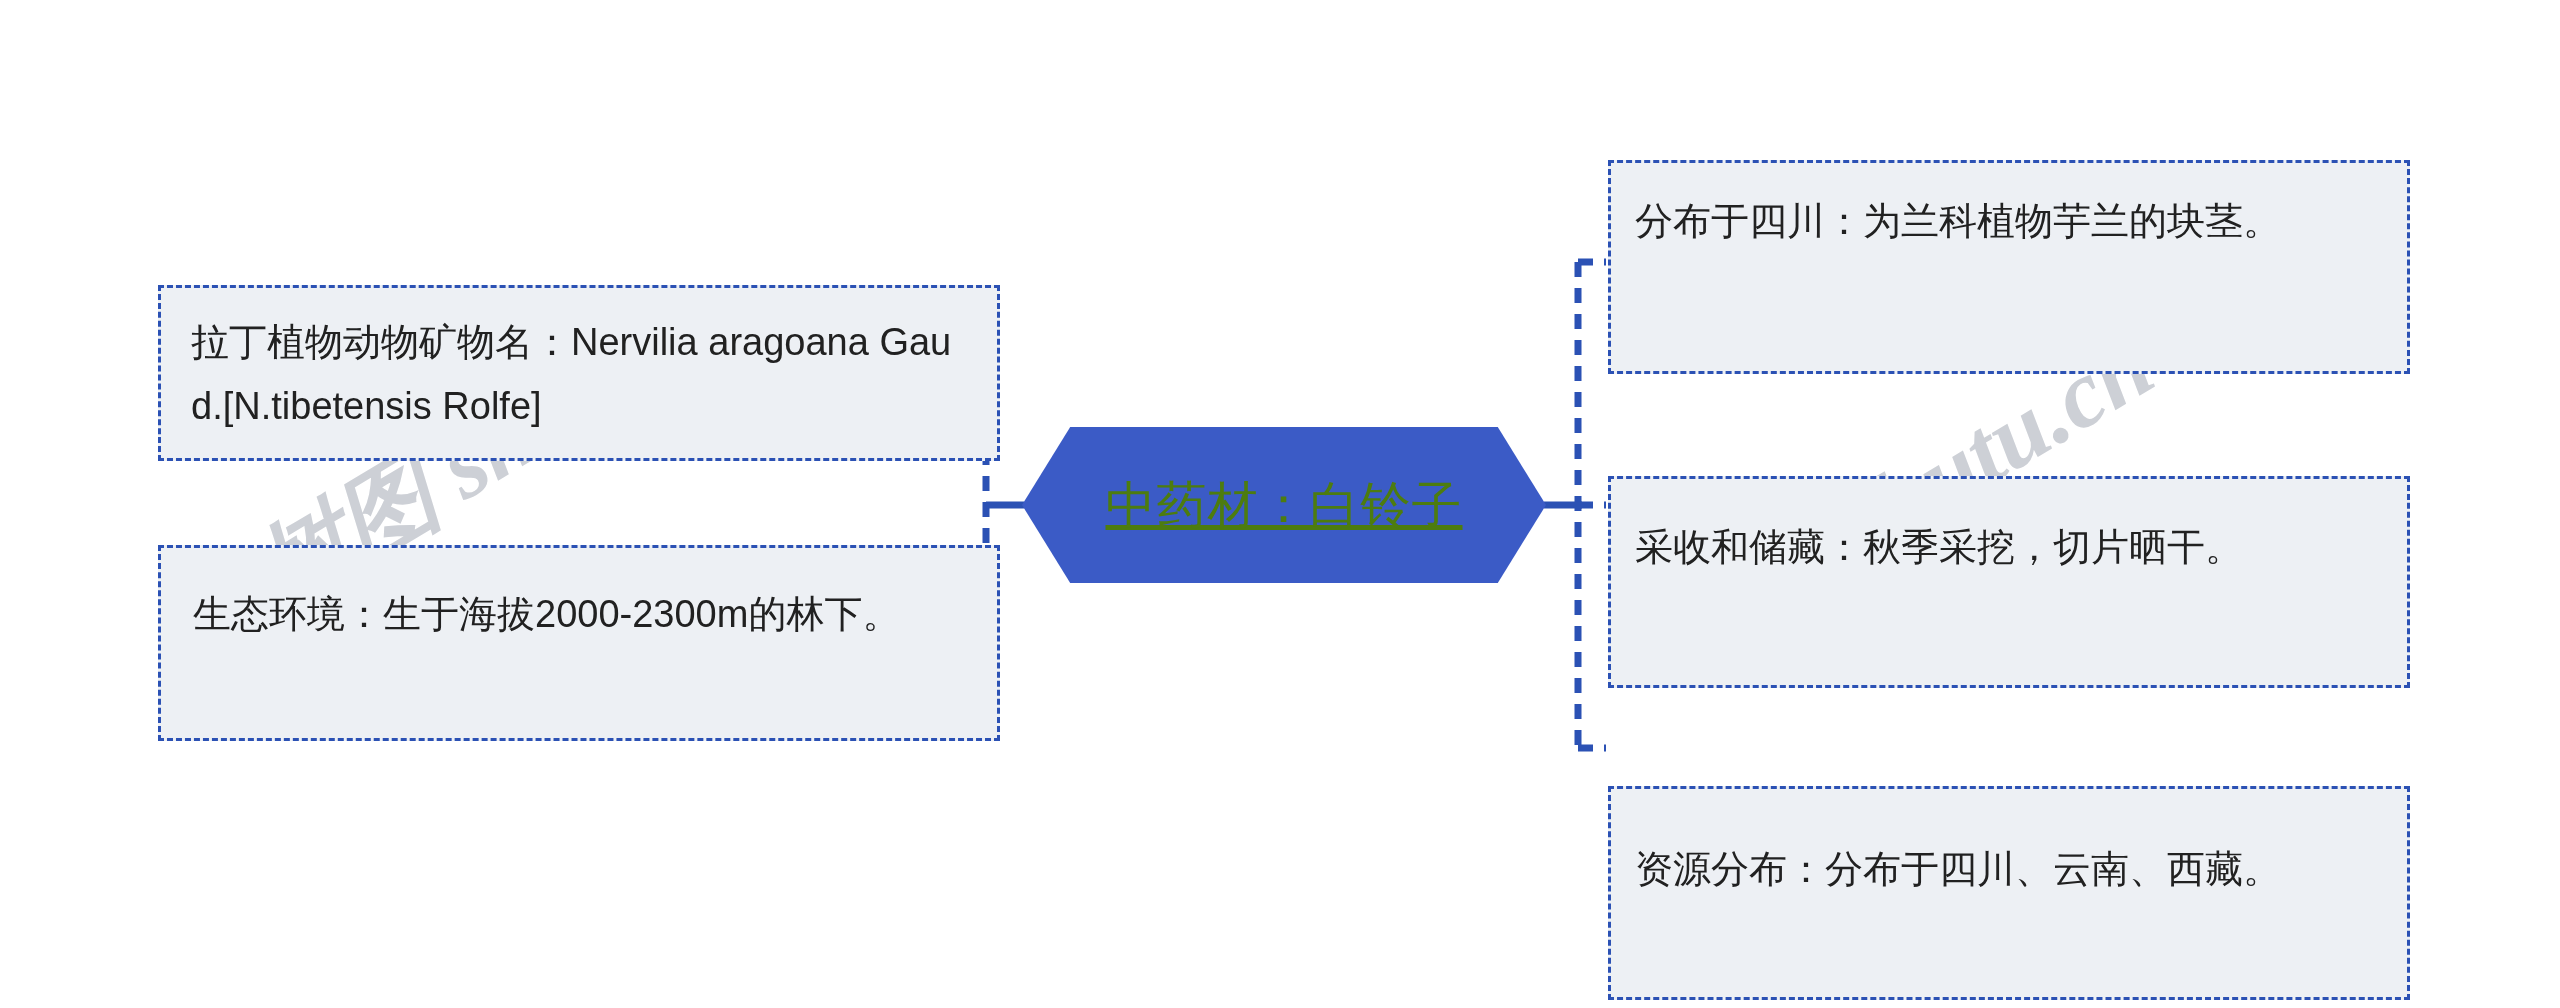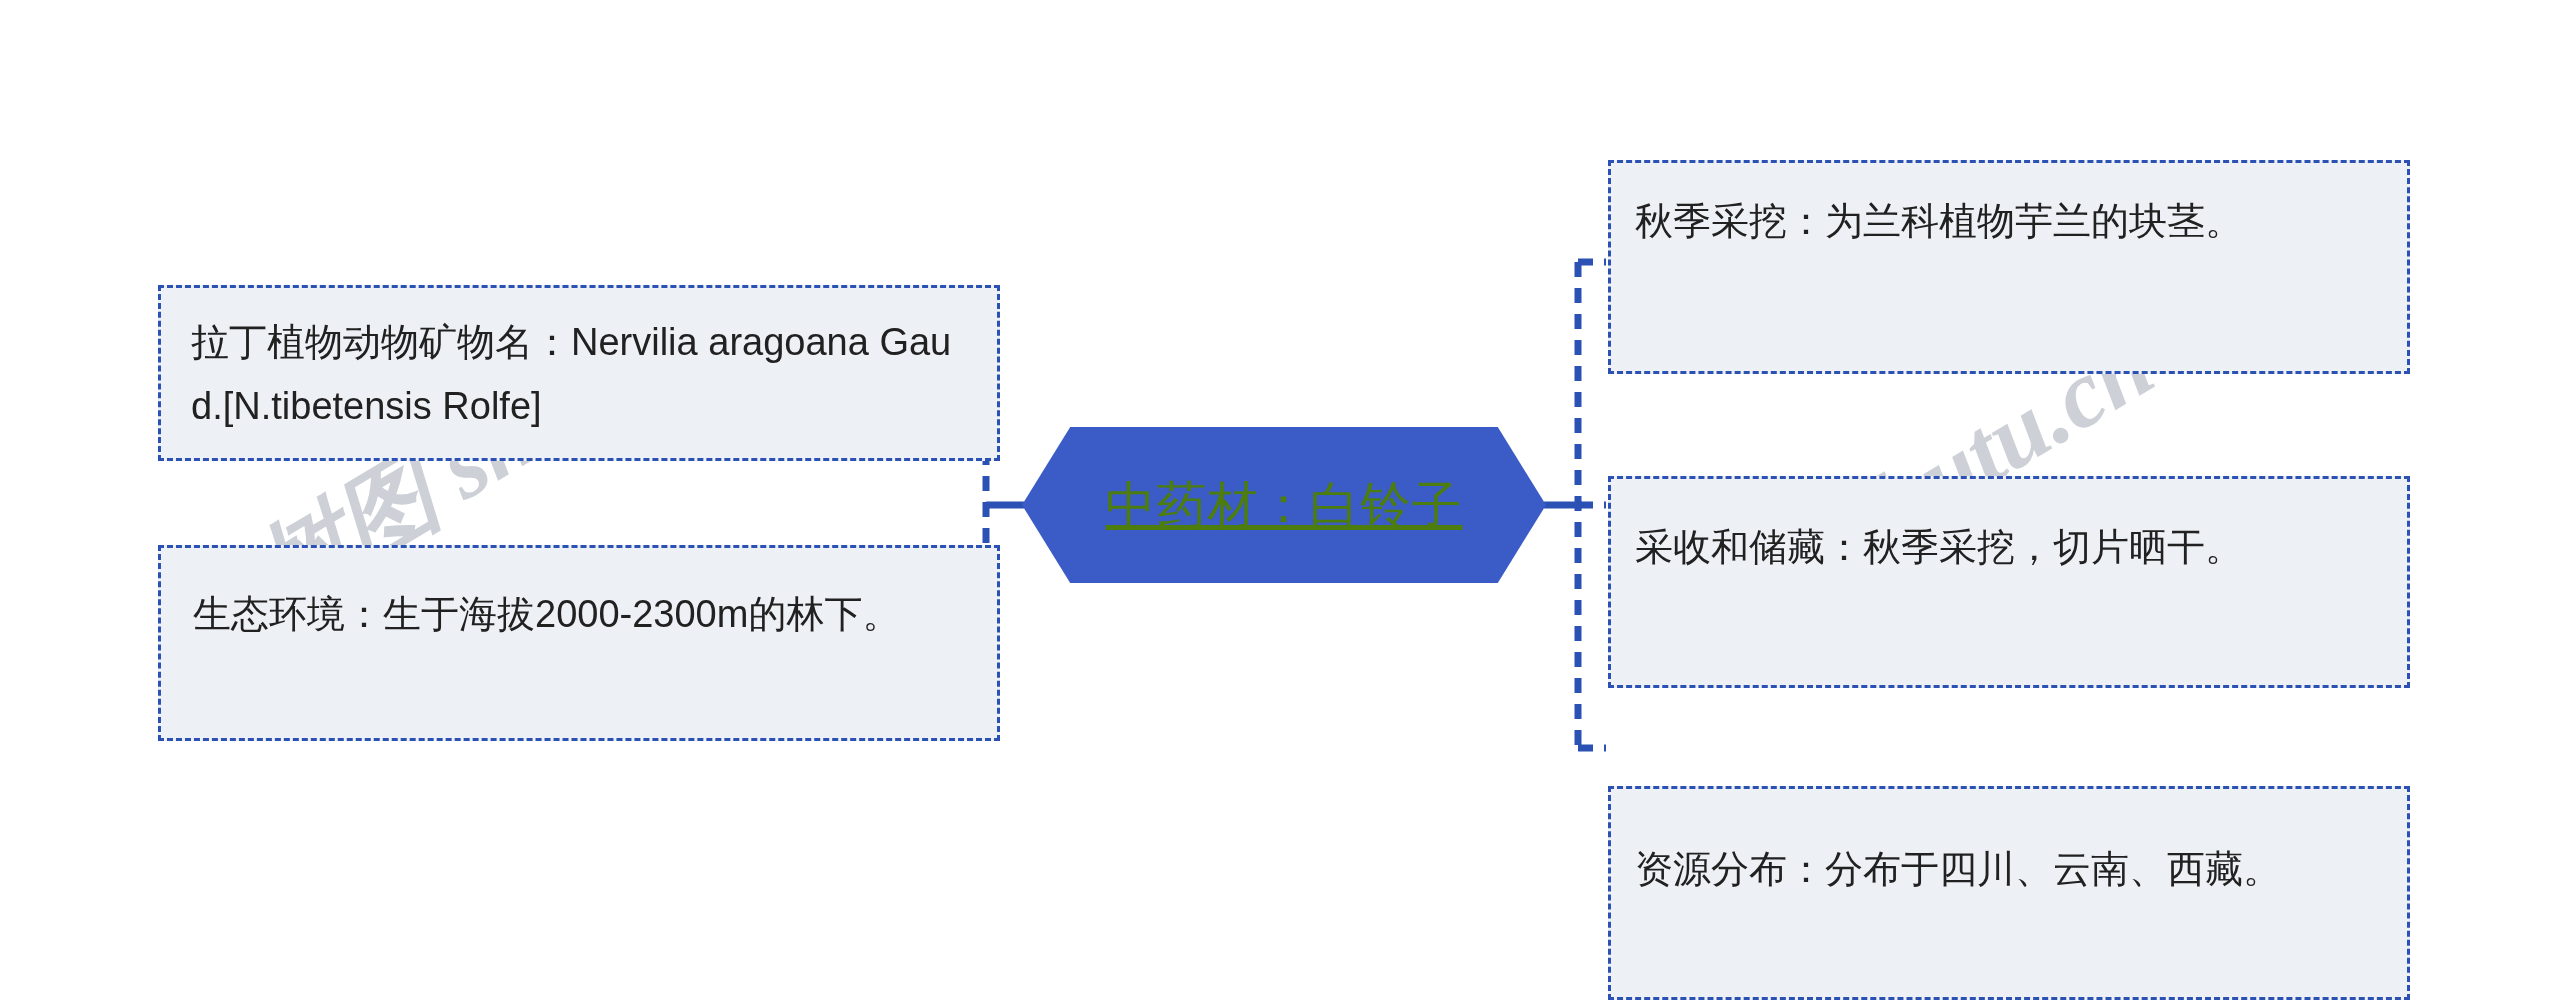--- a/index.html
+++ b/index.html
@@ -175,21 +175,21 @@
 
   <div class="node-box" id="node-latin-name">
     <span class="node-text">拉丁植物动物矿物名：Nervilia aragoana Gaud.[N.tibetensis Rolfe]</span>
   </div>
 
   <div class="node-box" id="node-habitat">
     <span class="node-text">生态环境：生于海拔2000-2300m的林下。</span>
   </div>
 
   <div class="node-box" id="node-source">
-    <span class="node-text">秋季采挖：为兰科植物芋兰的块茎。</span>
+    <span class="node-text">分布于四川：为兰科植物芋兰的块茎。</span>
   </div>
 
   <div class="node-box" id="node-harvest">
     <span class="node-text">采收和储藏：秋季采挖，切片晒干。</span>
   </div>
 
   <div class="node-box" id="node-distribution">
     <span class="node-text">资源分布：分布于四川、云南、西藏。</span>
   </div>
 

